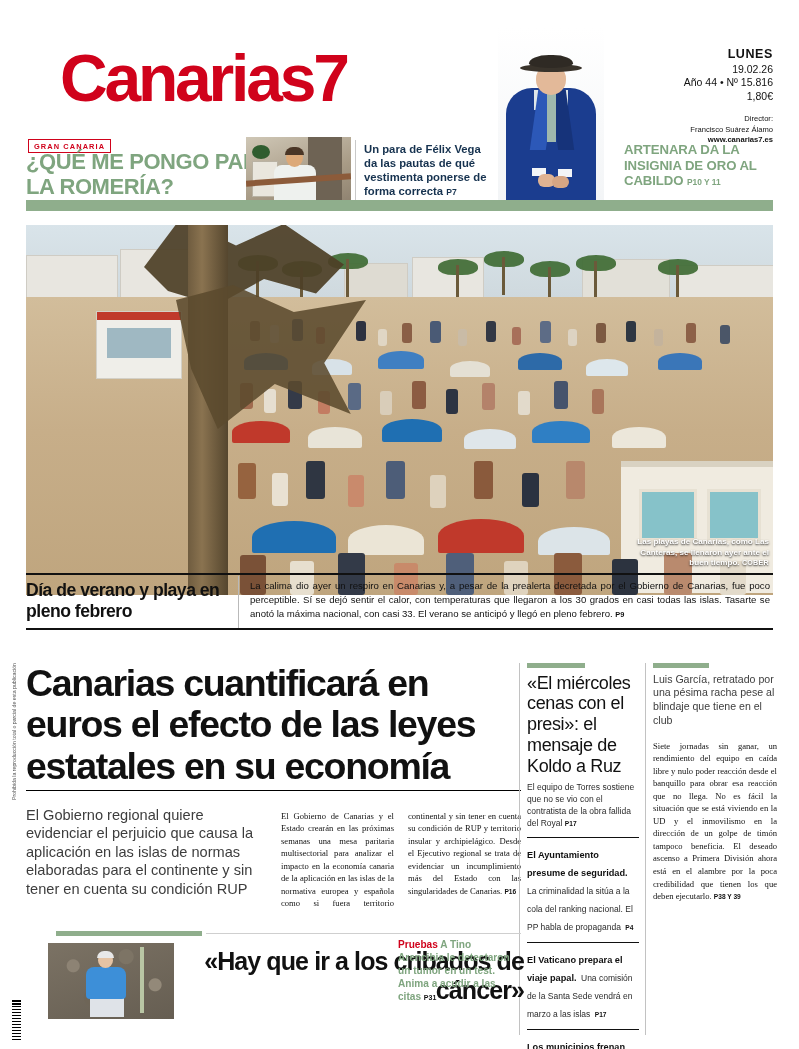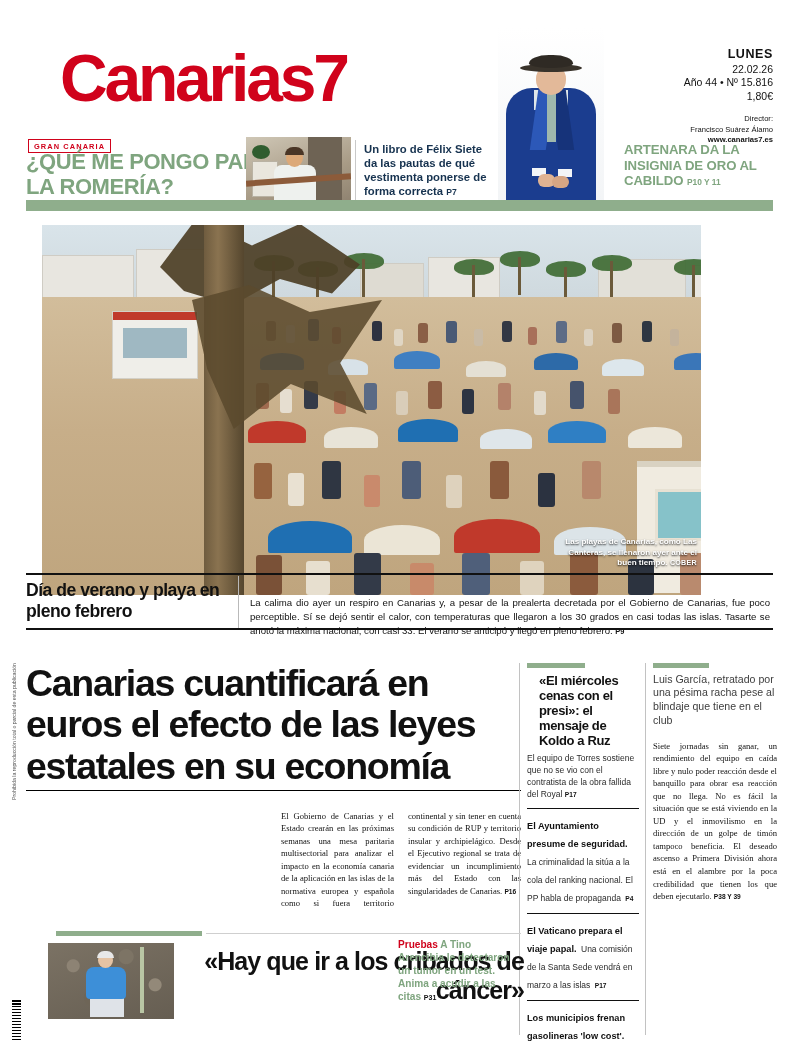--- a/index.html
+++ b/index.html
@@ -108,23 +108,22 @@
     color:#7fa57f;font-weight:700;font-size:13.2px;line-height:1.19;letter-spacing:-.1px;
   }
   .teaser-right .pg{font-size:8.4px;letter-spacing:0;margin-top:48px;}
   .teaser-band{
     position:absolute;left:26px;top:200px;width:747px;height:11px;background:#8fae8c;
   }
   .teaser-band-l{position:absolute;left:26px;top:200px;width:220px;height:11px;background:#8fae8c;}
 
   
   .beach{
-    position:absolute;left:26px;top:225px;width:659px;height:370px;overflow:hidden;
+    position:absolute;left:26px;top:225px;width:747px;height:370px;overflow:hidden;
     background:#15803d;
-    margin-left:16px;
   }
   .b-sky{position:absolute;left:0;top:0;width:747px;height:72px;background:linear-gradient(180deg,#d9e4ea 0%,#cfd9de 100%);}
   .b-buildings{position:absolute;left:0;top:24px;width:747px;height:60px;}
   .bld{position:absolute;background:#e8e6e0;border:1px solid #cfccc4;}
   .b-palms{position:absolute;left:0;top:18px;width:747px;height:70px;}
   .palm{position:absolute;width:52px;height:42px;}
   .palm i{
     position:absolute;left:24px;top:6px;width:3px;height:38px;background:#6b5a3a;display:block;
   }
   .palm b{
@@ -173,21 +172,21 @@
   .strip{position:absolute;left:26px;top:576px;width:747px;height:55px;}
   .strip-rule-top{position:absolute;left:0;top:-3px;width:747px;height:1.5px;background:#111;}
   .strip-rule-bot{position:absolute;left:0;top:52px;width:747px;height:1.5px;background:#111;}
   .strip-title{
     position:absolute;left:0;top:4px;width:200px;
     font-weight:700;font-size:17.6px;line-height:1.2;letter-spacing:-.5px;color:#111;
   }
   .strip-sep{position:absolute;left:212px;top:0;width:1px;height:52px;background:#b9b9b9;}
   .strip-body{
     position:absolute;left:224px;top:3px;width:520px;
-    font-size:9.6px;line-height:1.45;color:#111;text-align:justify;margin-top:17px;
+    font-size:9.6px;line-height:1.45;color:#111;text-align:justify;
   }
   .strip-body .pg{font-weight:700;font-size:7.4px;}
 
   
   .main-col{position:absolute;left:26px;top:663px;width:495px;}
   .main-head{
     font-weight:700;font-size:37.5px;line-height:1.1;letter-spacing:-1.3px;color:#111;
     width:490px;
   }
   .main-sub{
@@ -207,21 +206,21 @@
   .legal{
     position:absolute;left:11px;top:800px;
     font-size:5.2px;color:#555;white-space:nowrap;
     transform:rotate(-90deg);transform-origin:left top;
   }
 
   
   .col2{position:absolute;left:527px;top:663px;width:112px;}
   .c2-band{width:58px;height:4.5px;background:#8fae8c;margin-bottom:5px;}
   .c2-head{
-    font-weight:700;font-size:13px;line-height:1.16;letter-spacing:-.35px;color:#111;margin-left:12px;
+    font-weight:400;font-size:18px;line-height:1.16;letter-spacing:-.35px;color:#111;
   }
   .c2-lede{font-size:8.5px;line-height:1.42;color:#2b2b2b;margin-top:4px;}
   .c2-rule{height:1px;background:#111;margin:8px 0 6px 0;width:112px;}
   .brief{margin-bottom:6px;}
   .brief .bt{font-weight:700;font-size:9.2px;line-height:1.24;color:#111;}
   .brief .bd{font-size:8.5px;line-height:1.4;color:#2b2b2b;}
   .pgred{font-weight:700;font-size:6.6px;color:#111;}
   .col2-sep{position:absolute;left:519px;top:663px;width:1px;height:372px;background:#c2c2c2;}
   .col3-sep{position:absolute;left:645px;top:663px;width:1px;height:372px;background:#c2c2c2;}
 
@@ -290,21 +289,21 @@
       <div class="hatbrim"></div>
       <div class="hat"></div>
       <div class="cuffL"></div>
       <div class="cuffR"></div>
       <div class="handL"></div>
       <div class="handR"></div>
     </div>
 
     <div class="masthead-info">
       <div class="mi-day">LUNES</div>
-      <div class="mi-date">22.02.26</div>
+      <div class="mi-date">19.02.26</div>
       <div class="mi-issue">Año 44 • Nº 15.816</div>
       <div class="mi-price">1,80€</div>
       <div class="mi-dir">
         <div>Director:</div>
         <div>Francisco Suárez Álamo</div>
       </div>
       <div class="mi-web">www.canarias7.es</div>
     </div>
   </div>
 
@@ -318,21 +317,21 @@
     <div class="tp-door"></div>
     <div class="tp-plant"></div>
     <div class="tp-board"></div>
     <div class="tp-man-body"></div>
     <div class="tp-man-head"></div>
     <div class="tp-man-hair"></div>
     <div class="tp-rail"></div>
   </div>
   <div class="teaser-divider"></div>
   <div class="teaser-text">
-    <span>Un libro de Félix Siete da las pautas de qué vestimenta ponerse de forma correcta</span>
+    <span>Un para de Félix Vega da las pautas de qué vestimenta ponerse de forma correcta</span>
     <span class="pg">P7</span>
   </div>
   <div class="teaser-right">
     <span>ARTENARA DA LA INSIGNIA DE ORO AL CABILDO</span>
     <span class="pg">P10 Y 11</span>
   </div>
   <div class="teaser-band-l"></div>
   <div class="teaser-band"></div>
 
   <div class="beach">
@@ -486,20 +485,21 @@
       <span>La calima dio ayer un respiro en Canarias y, a pesar de la prealerta decretada por el Gobierno de Canarias, fue poco perceptible. Sí se dejó sentir el calor, con temperaturas que llegaron a los 30 grados en casi todas las islas. Tasarte se anotó la máxima nacional, con casi 33. El verano se anticipó y llegó en pleno febrero.</span>
       <span class="pg">P9</span>
     </div>
     <div class="strip-rule-bot"></div>
   </div>
 
   <div class="main-col">
     <div class="main-head">Canarias cuantificará en euros el efecto de las leyes estatales en su economía</div>
   </div>
   <div class="main-rule"></div>
+  <div class="main-sub">El Gobierno regional quiere evidenciar el perjuicio que causa la aplicación en las islas de normas elaboradas para el continente y sin tener en cuenta su condición RUP</div>
   <div class="main-body">
     <span>El Gobierno de Canarias y el Estado crearán en las próximas semanas una mesa paritaria multisectorial para analizar el impacto en la economía canaria de la aplicación en las islas de la normativa europea y española como si fuera territorio continental y sin tener en cuenta su condición de RUP y territorio insular y archipielágico. Desde el Ejecutivo regional se trata de evidenciar un incumplimiento más del Estado con las singularidades de Canarias.</span>
     <span class="pg">P16</span>
   </div>
   <div class="legal">Prohibida la reproducción total o parcial de esta publicación</div>
 
   <div class="col2-sep"></div>
   <div class="col3-sep"></div>
 
   <div class="col2">

